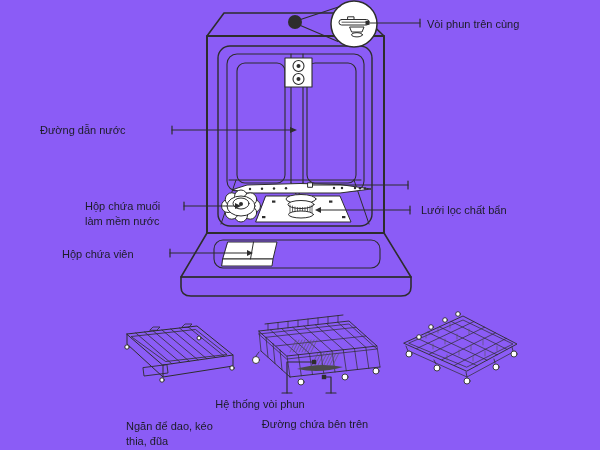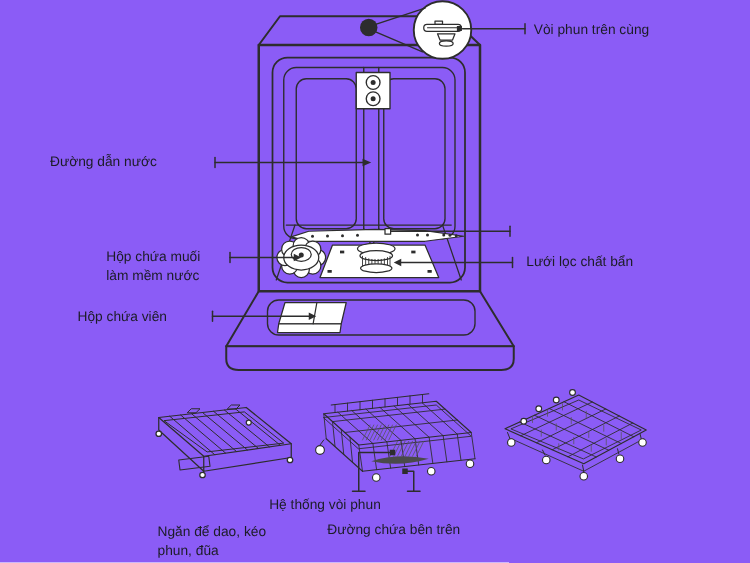--- a/index.html
+++ b/index.html
@@ -277,19 +277,19 @@
 
 <div class="lbl" style="left:62px;top:246px;line-height:17px;">
   <div>Hộp chứa viên</div>
 </div>
 
 <div class="lbl c" style="left:200px;top:397px;width:120px;">Hệ thống vòi phun</div>
 
 
 <div class="lbl" style="left:108px;top:419px;margin-left:18px;">
   <div>Ngăn để dao, kéo</div>
-  <div>phun, đũa</div>
+  <div>thia, đũa</div>
 </div>
 
 <div class="lbl c" style="left:255px;top:417px;width:120px;">Đường chứa bên trên</div>
 
 
 </div>
 
 </body></html>

